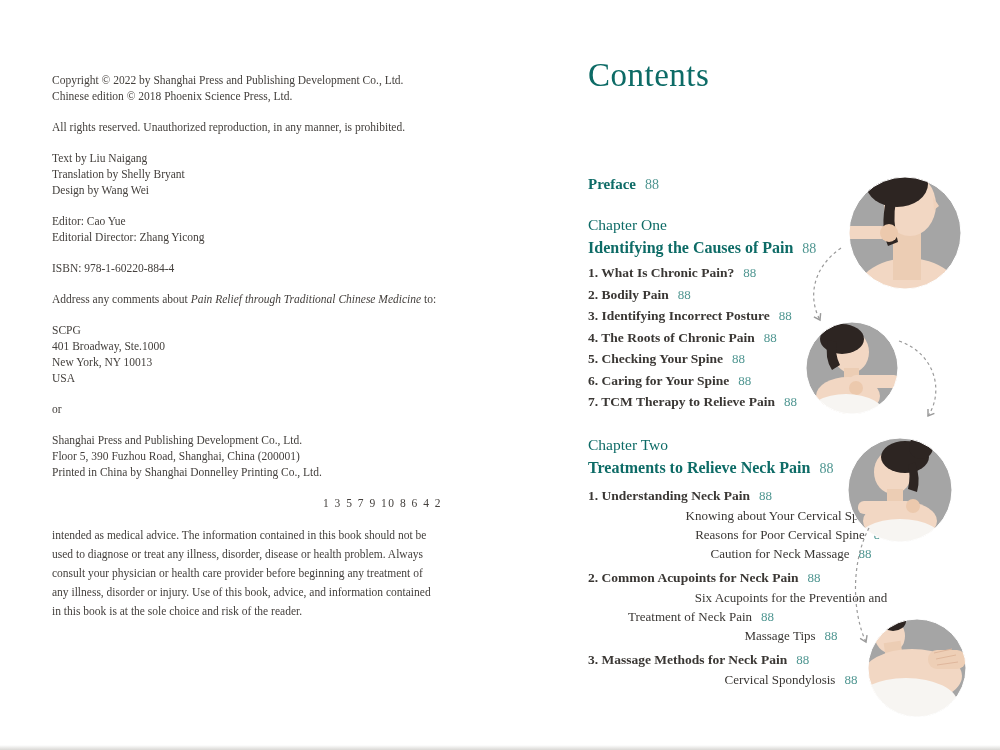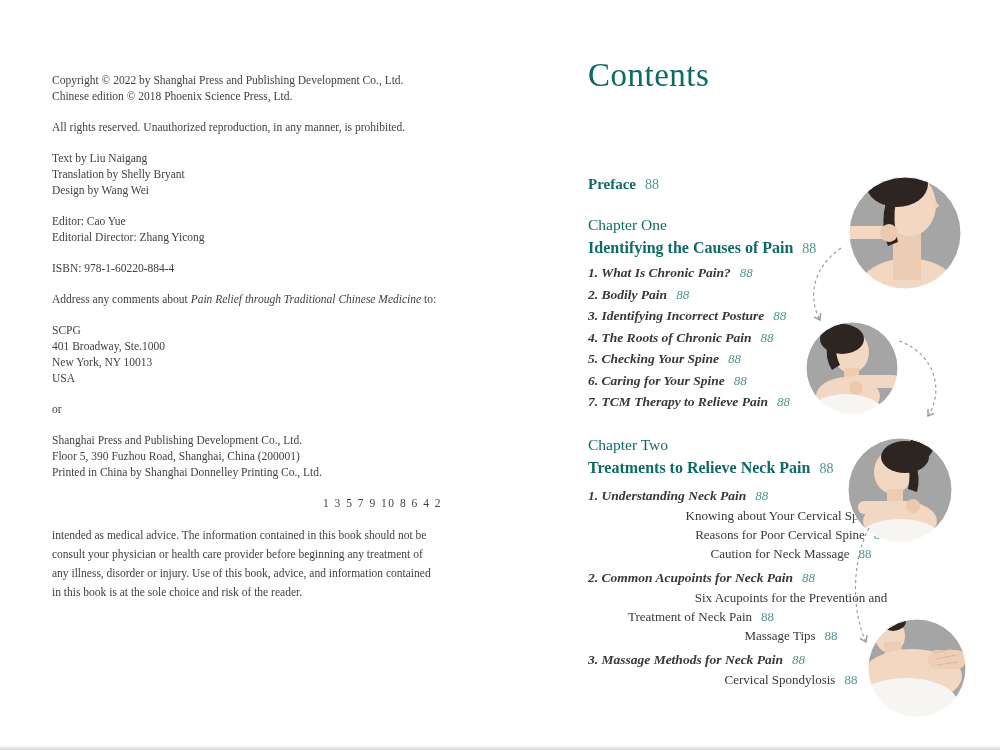--- a/index.html
+++ b/index.html
@@ -35,21 +35,21 @@
   .preface-row .lbl{color:var(--teal);font-weight:bold;}
   .chapter-head{position:absolute;left:588px;width:400px;}
   .chapter-head .kicker{font-size:15.5px;line-height:22px;color:var(--teal);}
   .chapter-head .ctitle{font-size:16px;line-height:24px;color:var(--teal);font-weight:bold;}
   .ch1-head{top:214px;}
   .ch2-head{top:434px;}
   .toc-list{position:absolute;left:588px;width:380px;}
   .ch1-list{top:262px;}
   .ch2-list{top:481px;}
   .row{white-space:nowrap;}
-  .row.main{font-size:13.5px;font-weight:bold;color:var(--item_text);line-height:21.5px;font-style:italic;}
+  .row.main{font-size:13.5px;font-weight:bold;color:var(--item_text);line-height:21.5px;}
   .ch2-list .row.main{margin-top:4px;line-height:21px;}
   .row.sub{font-size:13px;color:var(--item_text);line-height:19px;padding-left:26px;text-align:center;}
   .row.sub2{font-size:13px;color:var(--item_text);line-height:19px;padding-left:40px;}
   .pg{color:var(--page_number);font-weight:normal;font-size:13px;margin-left:9px;}
   .chapter-head .pg{font-size:14px;}
   .preface-row .pg{font-size:14px;}
 
   
   .art{position:absolute;left:0;top:0;pointer-events:none;}
 </style>
@@ -93,20 +93,21 @@
     <div class="block">
       <div>Shanghai Press and Publishing Development Co., Ltd.</div>
       <div>Floor 5, 390 Fuzhou Road, Shanghai, China (200001)</div>
       <div>Printed in China by Shanghai Donnelley Printing Co., Ltd.</div>
     </div>
     <div class="block">
       <div class="print-line">1  3  5  7  9  10  8  6  4  2</div>
     </div>
     <div class="block disclaimer">
       <div>intended as medical advice. The information contained in this book should not be</div>
+      <div>used to diagnose or treat any illness, disorder, disease or health problem. Always</div>
       <div>consult your physician or health care provider before beginning any treatment of</div>
       <div>any illness, disorder or injury. Use of this book, advice, and information contained</div>
       <div>in this book is at the sole choice and risk of the reader.</div>
     </div>
   </div>
 
   <div class="toc-title">Contents</div>
 
   <div class="preface-row">
     <span class="lbl">Preface</span><span class="pg">88</span>

